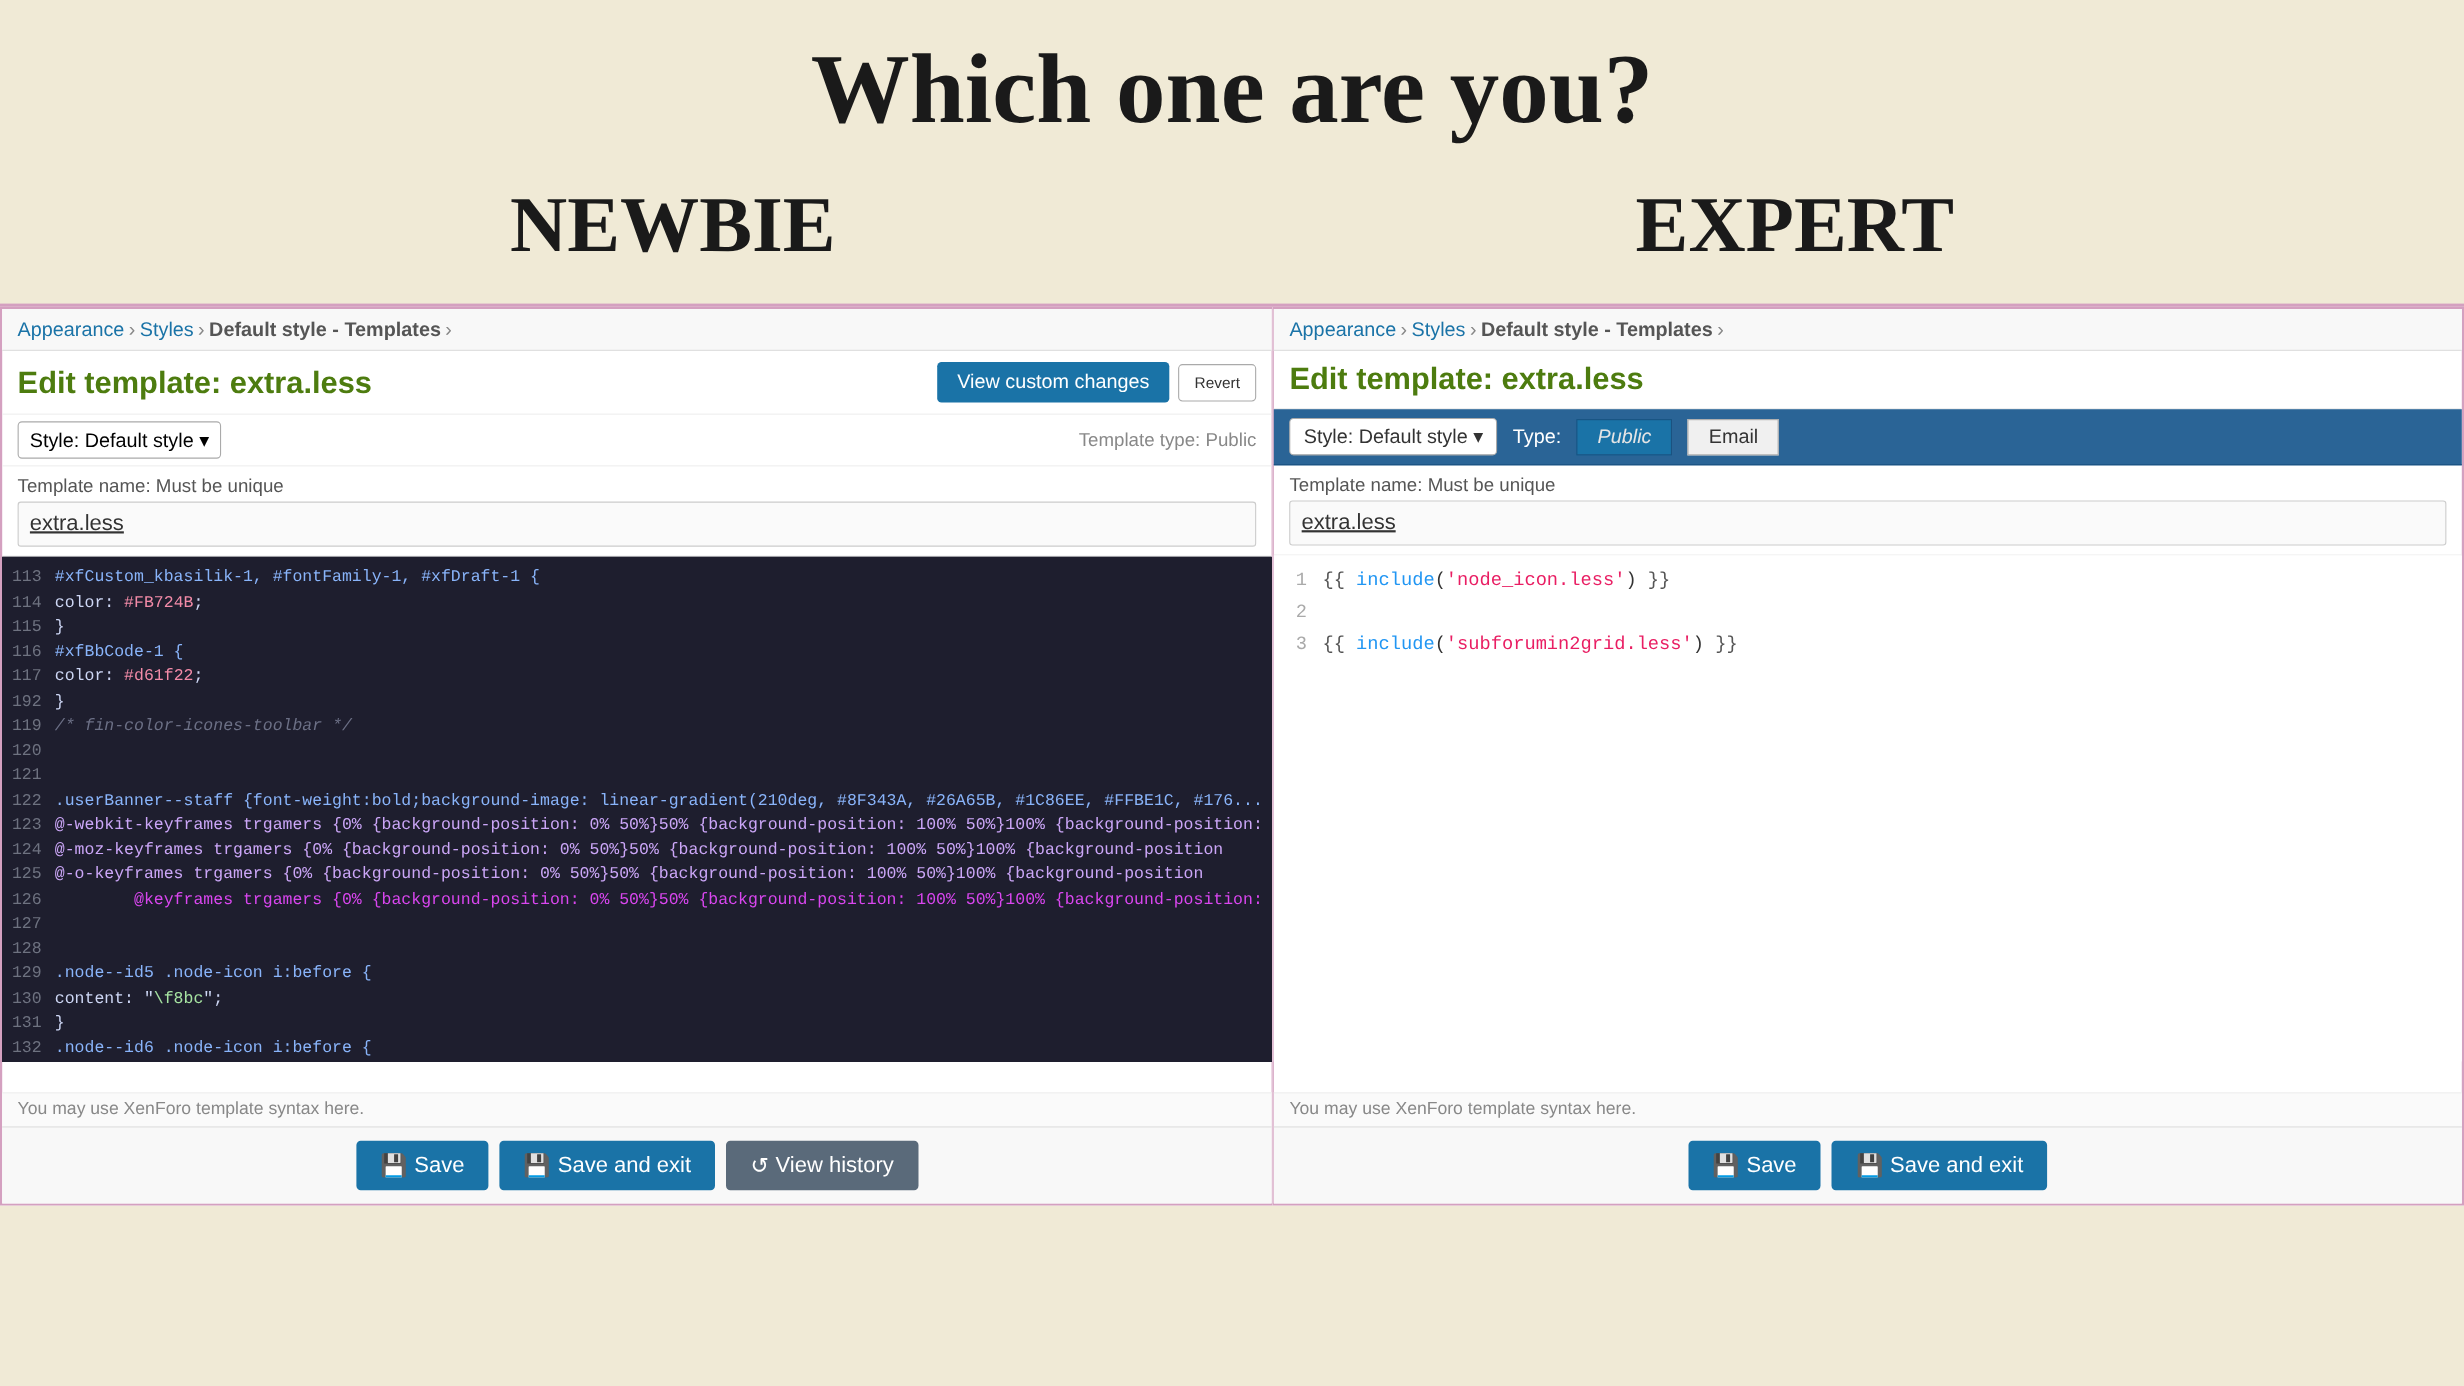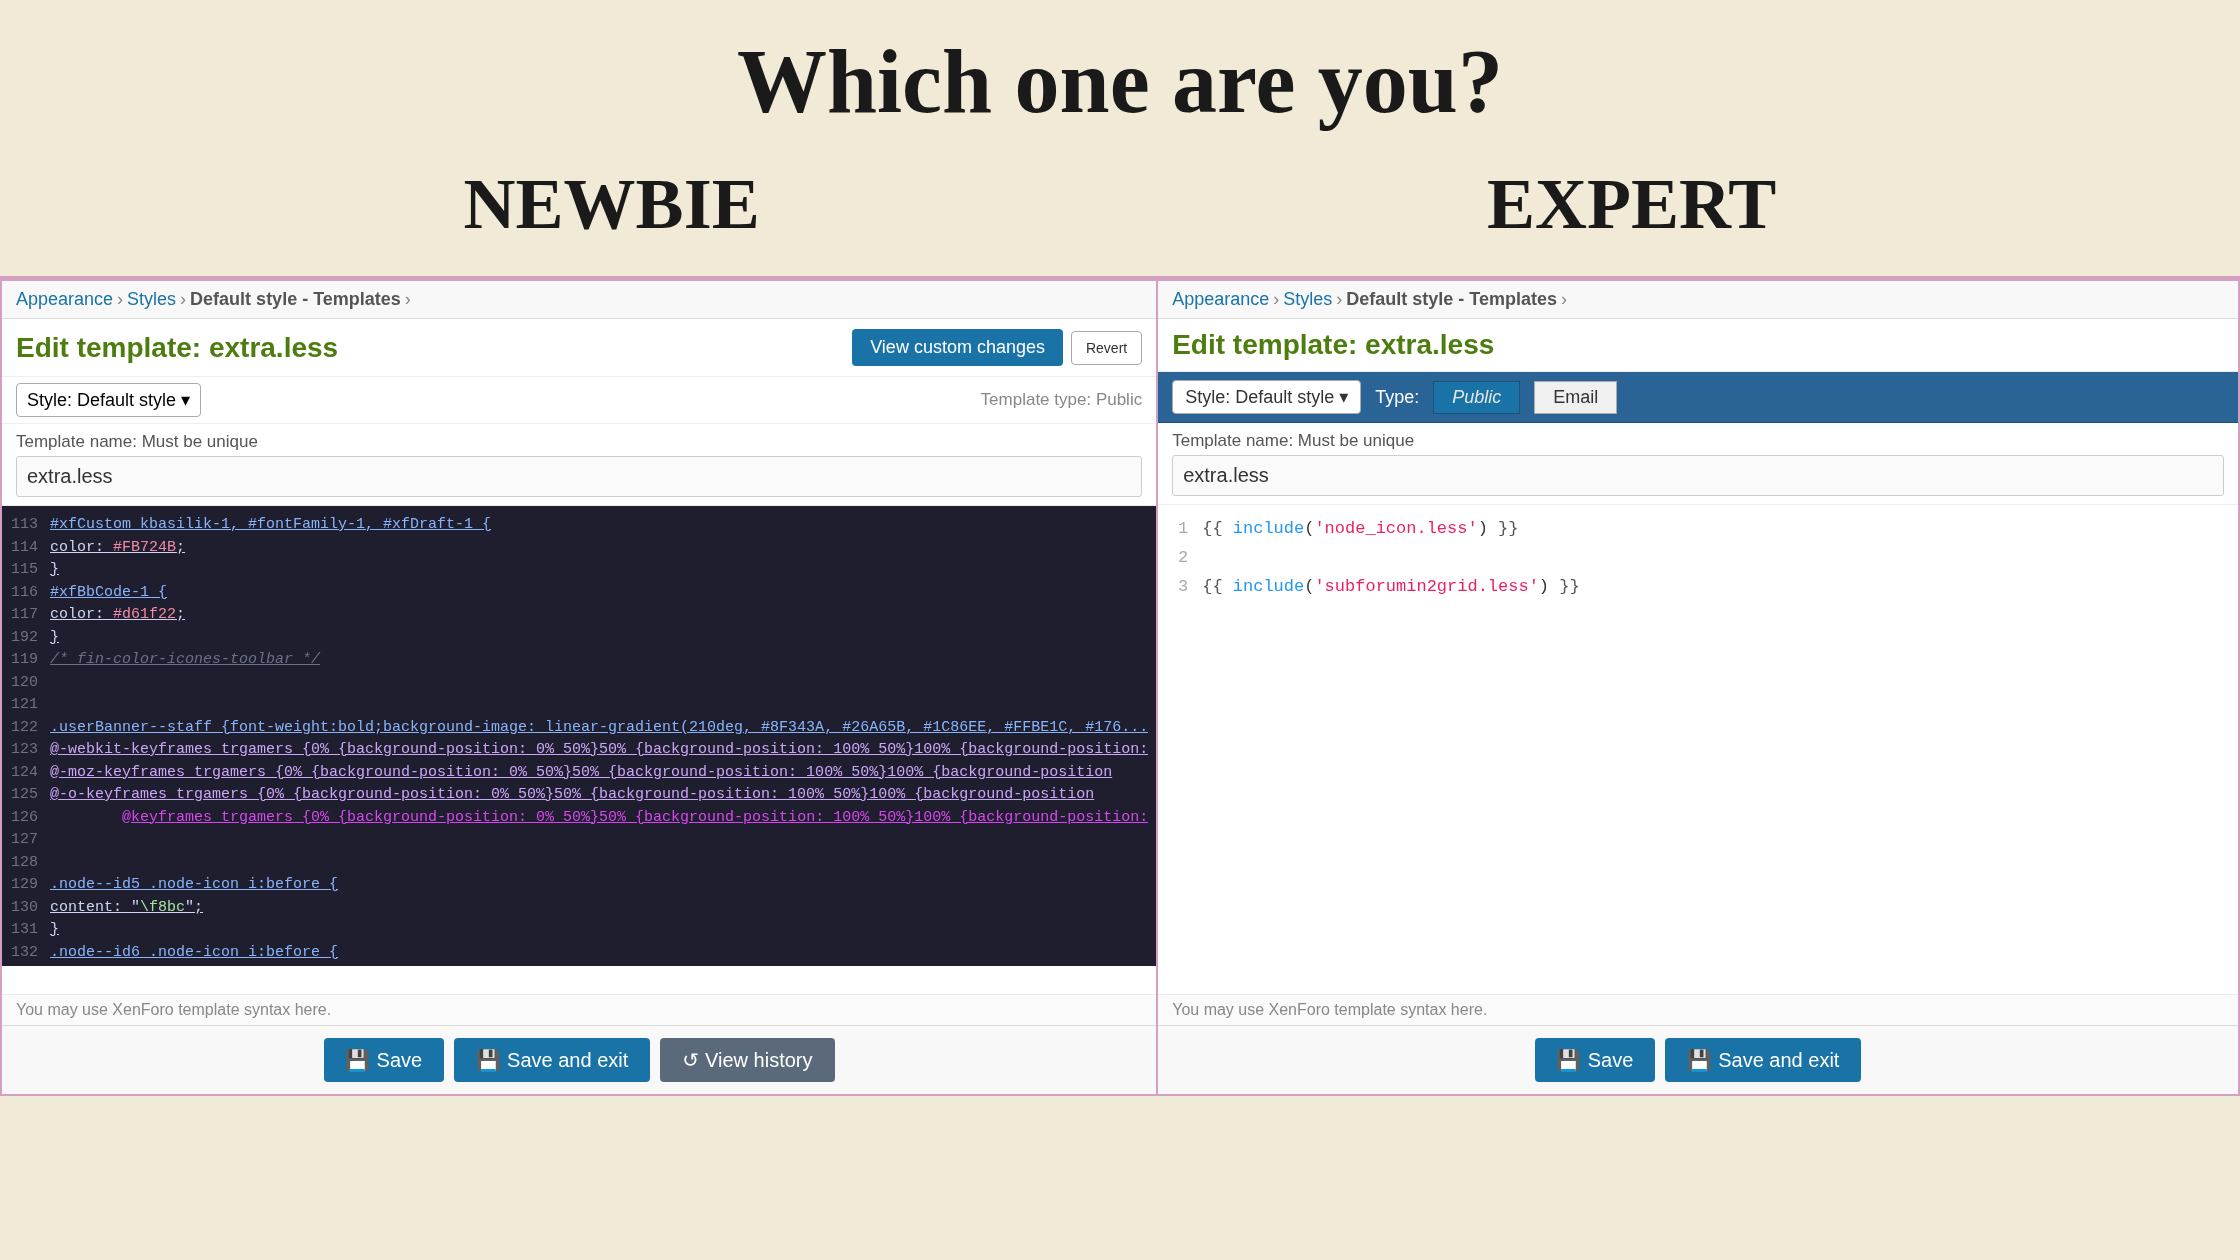--- a/index.html
+++ b/index.html
@@ -164,20 +164,21 @@
     }
 
     .template-name-input {
       width: 100%;
       padding: 8px 10px;
       font-size: 20px;
       border: 1px solid #ccc;
       border-radius: 3px;
       background: #fafafa;
       color: #333;
+      text-decoration: underline;
     }
 
     
     .code-editor {
       flex: 1;
       overflow: hidden;
       background: #1e1e2e;
       position: relative;
     }
 
@@ -206,21 +207,20 @@
       padding-right: 12px;
       user-select: none;
       font-size: 15px;
     }
 
     .line-content {
       flex: 1;
       overflow: hidden;
       text-overflow: ellipsis;
       font-size: 15px;
-      text-decoration: underline;
     }
 
     
     .c-selector { color: #89b4fa; }
     .c-value-color { color: #f38ba8; }
     .c-comment { color: #6c7086; font-style: italic; }
     .c-at { color: #cba6f7; }
     .c-keyword { color: #d946ef; text-align: right; }
     .c-string { color: #a6e3a1; }
 

